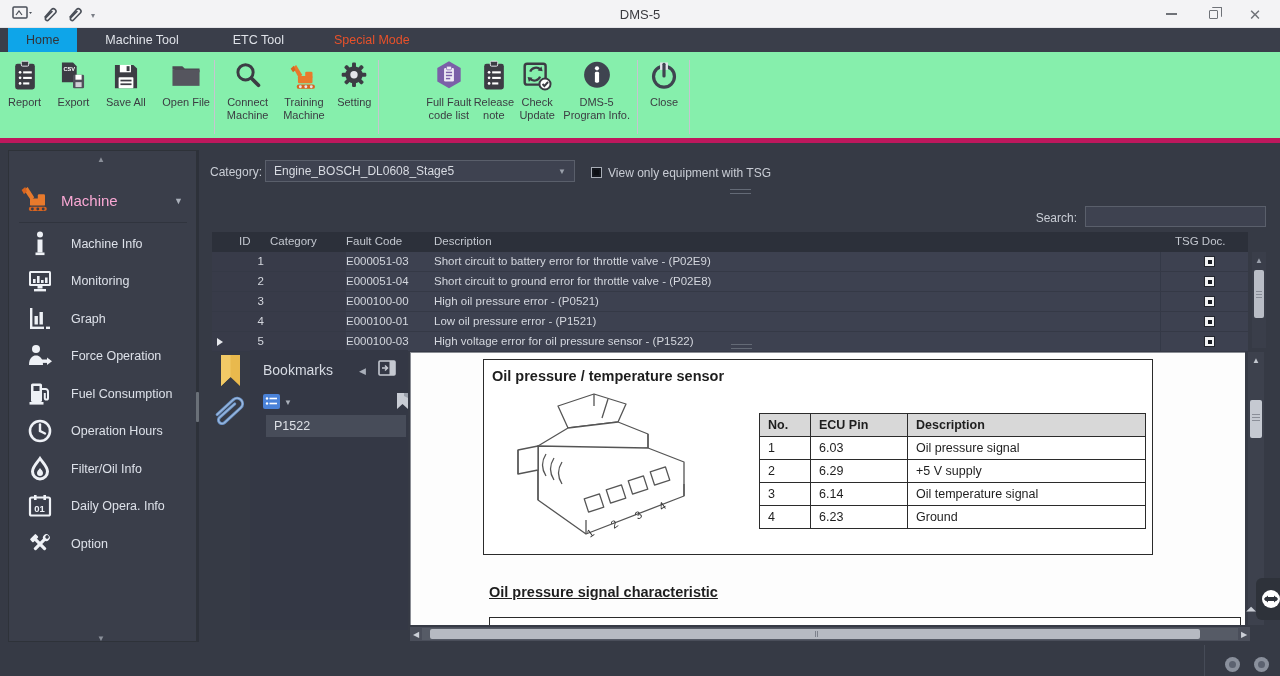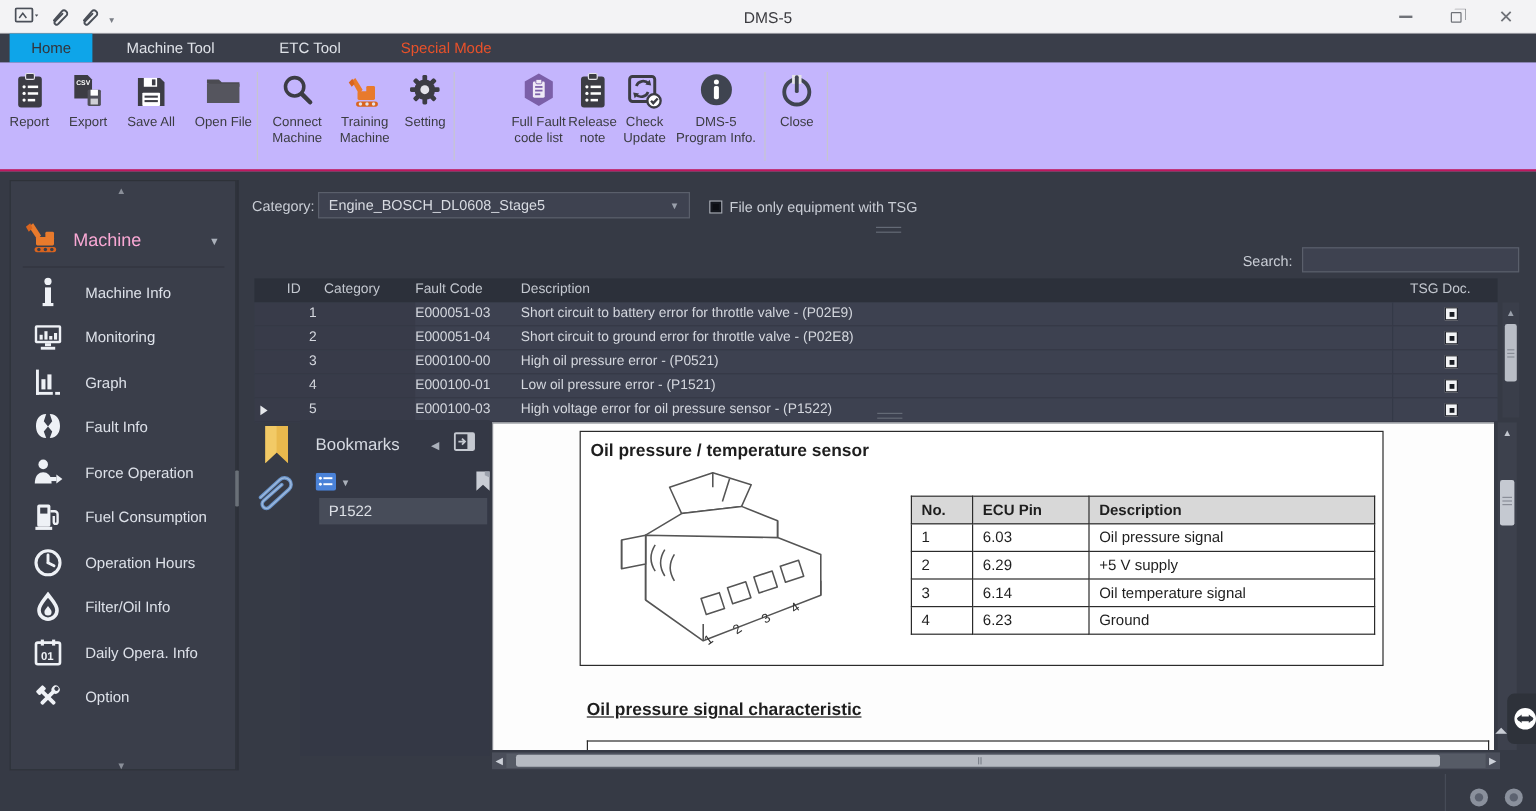--- a/index.html
+++ b/index.html
@@ -19,21 +19,21 @@
   .wc-box:before { content:""; position:absolute; left:2px; top:-4px; width:9px; height:9px; border:1.4px solid #6f7278; border-left:none; border-bottom:none; border-radius:1px; }
   .wc-x { font-size:15px; line-height:1; color:#6f7278; }
 
   
   .tabbar { left:0; top:28px; width:1280px; height:24px; background:#3a3e4a; display:flex; align-items:stretch; }
   .tab { padding:0 18px; display:flex; align-items:center; font-size:12.5px; color:#dfe2e8; }
   .tab.active { background:#0ea5e9; color:#33343a; margin-left:8px; }
   .tab.special { color:#e8512a; }
 
   
-  .ribbon { left:0; top:52px; width:1280px; height:91px; background:#c4b5fd; border-bottom:2px solid #be185d; }
+  .ribbon { left:0; top:52px; width:1280px; height:91px; background:#86efac; border-bottom:5px solid #be185d; }
   .rgroup { position:absolute; top:4px; height:74px; display:flex; align-items:flex-start; }
   .ritem { display:flex; flex-direction:column; align-items:center; text-align:center; }
   .ricon { height:36px; display:flex; align-items:flex-end; justify-content:center; }
   .rlabel { font-size:11px; color:#3b3c42; line-height:12.5px; margin-top:4px; white-space:pre-line; }
   .vsep { position:absolute; top:58px; width:1px; height:80px; background:#c6c5d0; }
   .glabel { position:absolute; top:125px; font-size:11px; color:#4c4d55; text-align:center; }
   .gexp { position:absolute; top:127px; font-size:9px; color:#55565e; }
 
   
   .mainbg { left:0; top:143px; width:1280px; height:533px; background:#363a45; }
@@ -399,29 +399,20 @@
               <rect x="7.5" y="10" width="3.4" height="8.5" fill="#eef1f6"></rect>
               <rect x="12.5" y="6" width="3.4" height="12.5" fill="#eef1f6"></rect>
               <rect x="19" y="20.6" width="4" height="2.4" fill="#eef1f6"></rect>
             </svg>
           </span>
         <span class="nlabel">Graph</span>
       </div>
       <div class="navitem">
         <span class="nicon">
             <svg width="26" height="26" viewBox="0 0 26 26">
-              <path d="M11.5 2 C5.5 2 3 7 3 12 c0 5 2.5 10 8.5 10 L9.5 16.5 L13 12.5 L9.5 8 Z" fill="#eef1f6"></path>
-              <path d="M14.5 2 C20.5 2 23 7 23 12 c0 5 -2.5 10 -8.5 10 L16.5 16.5 L13 12.5 L16.5 8 Z" fill="#eef1f6"></path>
-            </svg>
-          </span>
-        <span class="nlabel">Fault Info</span>
-      </div>
-      <div class="navitem">
-        <span class="nicon">
-            <svg width="26" height="26" viewBox="0 0 26 26">
               <circle cx="9" cy="6" r="4" fill="#eef1f6"></circle>
               <path d="M2 22 c0 -7 3.5 -9.5 7 -9.5 s7 2.5 7 9.5 z" fill="#eef1f6"></path>
               <rect x="13" y="16.5" width="7" height="3.4" fill="#eef1f6"></rect>
               <polygon points="20,14.5 25,18.2 20,22" fill="#eef1f6"></polygon>
             </svg>
           </span>
         <span class="nlabel">Force Operation</span>
       </div>
       <div class="navitem">
         <span class="nicon">
@@ -485,21 +476,21 @@
   </div>
   <div class="abs side-split"></div>
   <div class="abs split-grip"></div>
 
   <div class="abs flabel" style="left:210px; top:165px;">Category:</div>
   <div class="abs dropdown">
     <span class="dval">Engine_BOSCH_DL0608_Stage5</span>
     <span class="dcaret">▼</span>
   </div>
   <div class="abs checkbox"></div>
-  <div class="abs flabel" style="left:608px; top:166px;">File only equipment with TSG</div>
+  <div class="abs flabel" style="left:608px; top:166px;">View only equipment with TSG</div>
   <div class="grip" style="left:730px; top:189px;"></div>
 
   <div class="abs flabel" style="left:985px; top:211px; width:92px; text-align:right;">Search:</div>
   <input class="abs searchbox" type="text" value="" style="">
 
   <div class="abs thead">
     <span style="left:27px;">ID</span>
     <span style="left:58px;">Category</span>
     <span style="left:134px;">Fault Code</span>
     <span style="left:222px;">Description</span>

